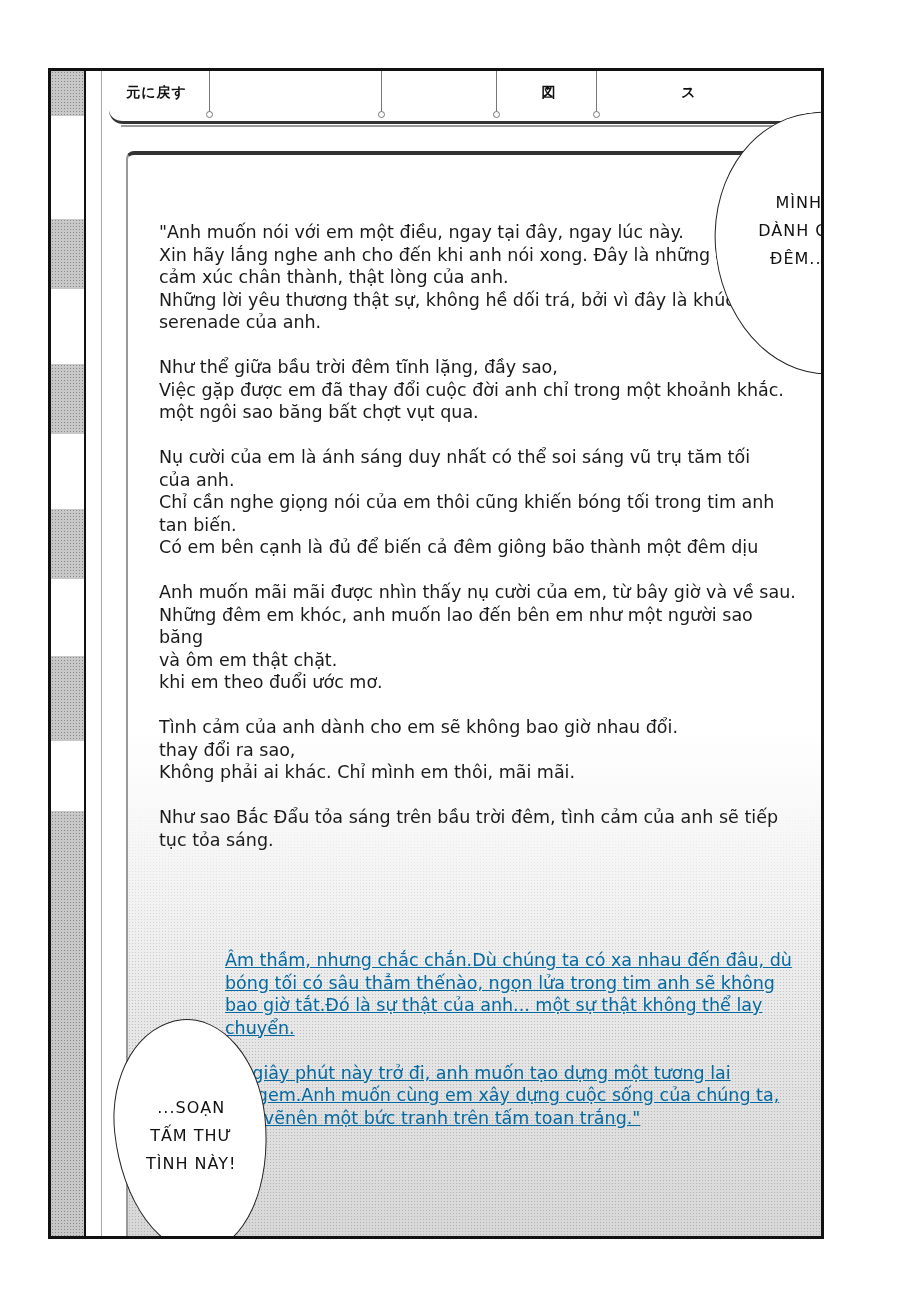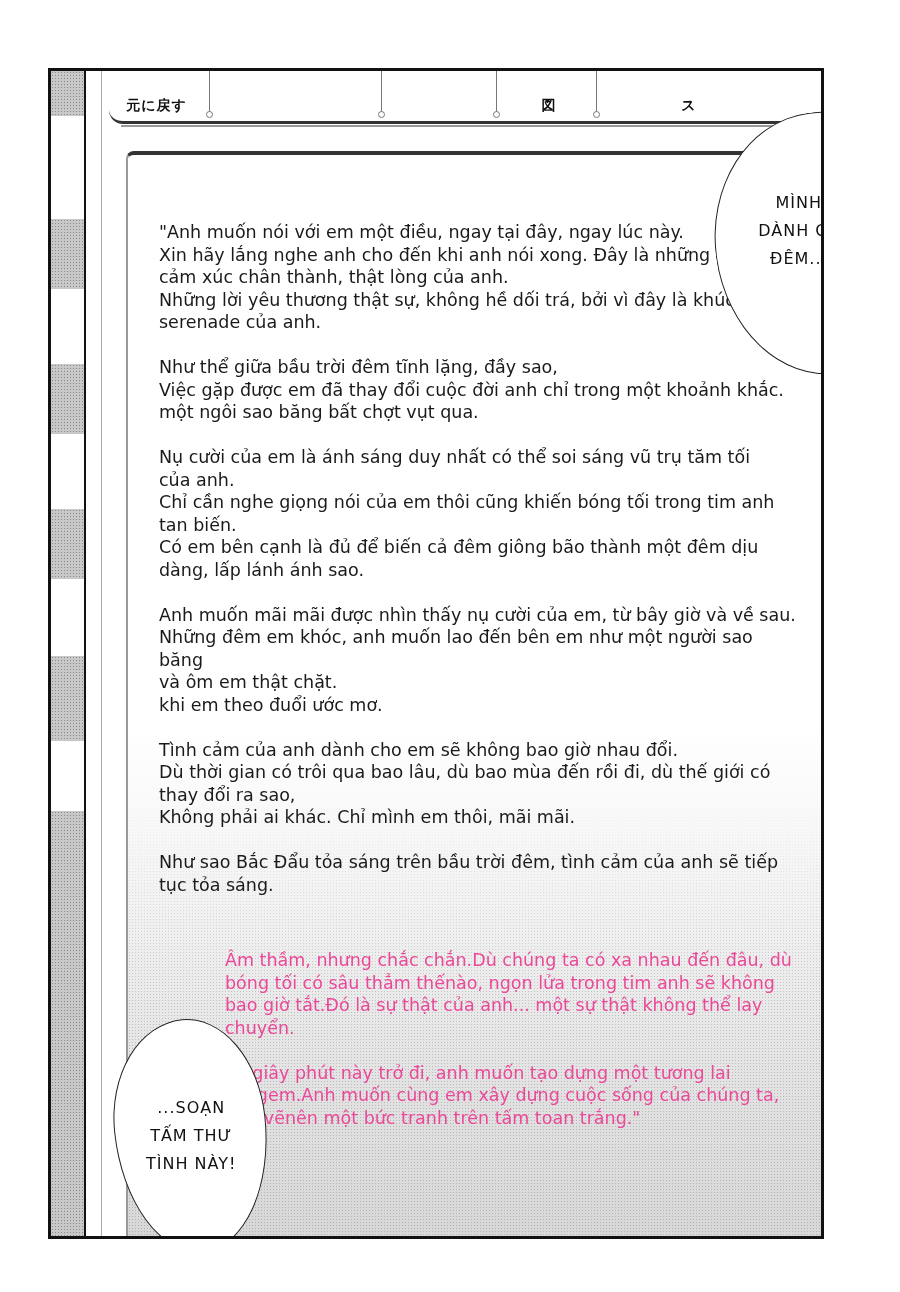--- a/index.html
+++ b/index.html
@@ -27,21 +27,21 @@
   }
   
   .toolbar {
     position: absolute; left: 58px; top: 0; width: 700px; height: 50px;
     border-bottom: 3px solid #333; border-bottom-left-radius: 14px;
   }
   .toolbar-under {
     position: absolute; left: 70px; top: 54px; width: 700px; height: 2px; background: #999;
   }
   .tb-btn {
-    position: absolute; top: 0; height: 44px; display: flex; align-items: flex-end; justify-content: center;
+    position: absolute; top: 0; height: 44px; display: flex; align-items: center; justify-content: center;
     font-size: 14px; font-weight: bold; color: #111; letter-spacing: 1px;
   }
   .tb-sep { position: absolute; top: 0; width: 1px; height: 44px; background: #777; }
   .tb-sep::after { content:""; position:absolute; left:-3px; bottom:-3px; width:5px; height:5px; border:1px solid #777; border-radius:50%; background:#fff;}
   
   .doc {
     position: absolute; left: 75px; top: 80px; width: 700px; height: 1100px;
     border-top: 4px solid #333; border-left: 2px solid #999; border-top-left-radius: 8px;
     background: linear-gradient(180deg, #ffffff 0%, #ffffff 52%, #f2f2f2 68%, #e2e2e2 85%, #d6d6d6 100%);
   }
@@ -51,21 +51,21 @@
     background-size: 3px 3px;
     -webkit-mask-image: linear-gradient(180deg, transparent 0%, #000 45%);
             mask-image: linear-gradient(180deg, transparent 0%, #000 45%);
   }
   .letter {
     position: absolute; left: 108px; top: 150px; width: 640px;
     font-size: 17.5px; line-height: 22.5px; color: #1a1a1a;
   }
   .letter p { margin: 0 0 22.5px 0; }
   .letter .line { display: block; }
-  .indent { position: absolute; left: 174px; top: 878px; width: 580px; font-size: 17.5px; line-height: 22.5px; color:#ec4899;}
+  .indent { position: absolute; left: 174px; top: 878px; width: 580px; font-size: 17.5px; line-height: 22.5px; color:#0369a1;text-decoration:underline;}
   .indent p { margin: 0 0 22.5px 0; }
   
   .bubble {
     position: absolute; background: #fff; border: 1.5px solid #222;
     display: flex; align-items: center; justify-content: center; text-align: center;
     font-size: 16px; line-height: 28px; letter-spacing: 1px; color: #111;
   }
   .bubble-top {
     left: 664px; top: 40px; width: 230px; height: 260px; border-radius: 48% 52% 55% 45% / 50% 45% 55% 50%;
     transform: rotate(-8deg); border-right: none;
@@ -125,31 +125,29 @@
         <span class="line">Như thể giữa bầu trời đêm tĩnh lặng, đầy sao,</span>
         <span class="line">Việc gặp được em đã thay đổi cuộc đời anh chỉ trong một khoảnh khắc.</span>
         <span class="line">một ngôi sao băng bất chợt vụt qua.</span>
       </p>
       <p>
         <span class="line">Nụ cười của em là ánh sáng duy nhất có thể soi sáng vũ trụ tăm tối</span>
         <span class="line">của anh.</span>
         <span class="line">Chỉ cần nghe giọng nói của em thôi cũng khiến bóng tối trong tim anh</span>
         <span class="line">tan biến.</span>
         <span class="line">Có em bên cạnh là đủ để biến cả đêm giông bão thành một đêm dịu</span>
-        <span class="line">dàng, lấp lánh ánh sao.</span>
       </p>
       <p>
         <span class="line">Anh muốn mãi mãi được nhìn thấy nụ cười của em, từ bây giờ và về sau.</span>
         <span class="line">Những đêm em khóc, anh muốn lao đến bên em như một người sao băng</span>
         <span class="line">và ôm em thật chặt.</span>
         <span class="line">khi em theo đuổi ước mơ.</span>
       </p>
       <p>
         <span class="line">Tình cảm của anh dành cho em sẽ không bao giờ nhau đổi.</span>
-        <span class="line">Dù thời gian có trôi qua bao lâu, dù bao mùa đến rồi đi, dù thế giới có</span>
         <span class="line">thay đổi ra sao,</span>
         <span class="line">Không phải ai khác. Chỉ mình em thôi, mãi mãi.</span>
       </p>
       <p>
         <span class="line">Như sao Bắc Đẩu tỏa sáng trên bầu trời đêm, tình cảm của anh sẽ tiếp</span>
         <span class="line">tục tỏa sáng.</span>
       </p>
     </div>
   <div class="indent" id="indent">
       <p><span class="line">Âm thầm, nhưng chắc chắn.</span><span class="line">Dù chúng ta có xa nhau đến đâu, dù bóng tối có sâu thẳm thế</span><span class="line">nào, ngọn lửa trong tim anh sẽ không bao giờ tắt.</span><span class="line">Đó là sự thật của anh... một sự thật không thể lay chuyển.</span></p>

